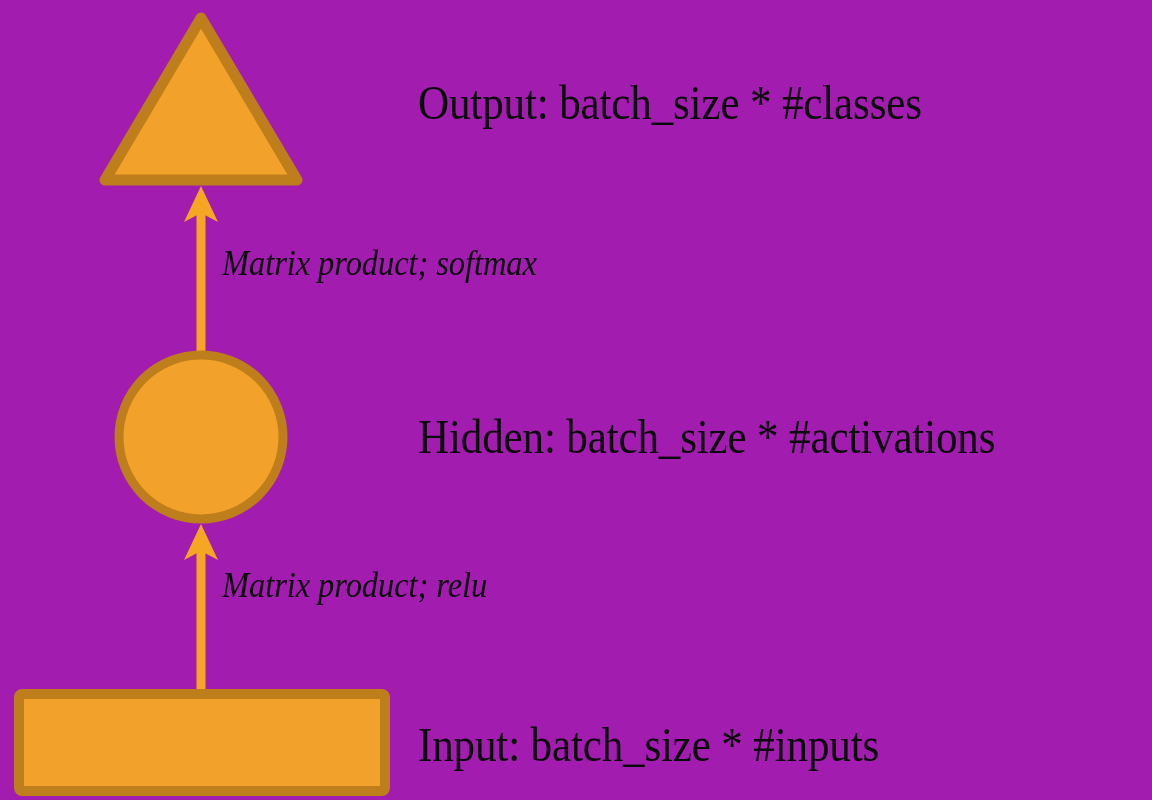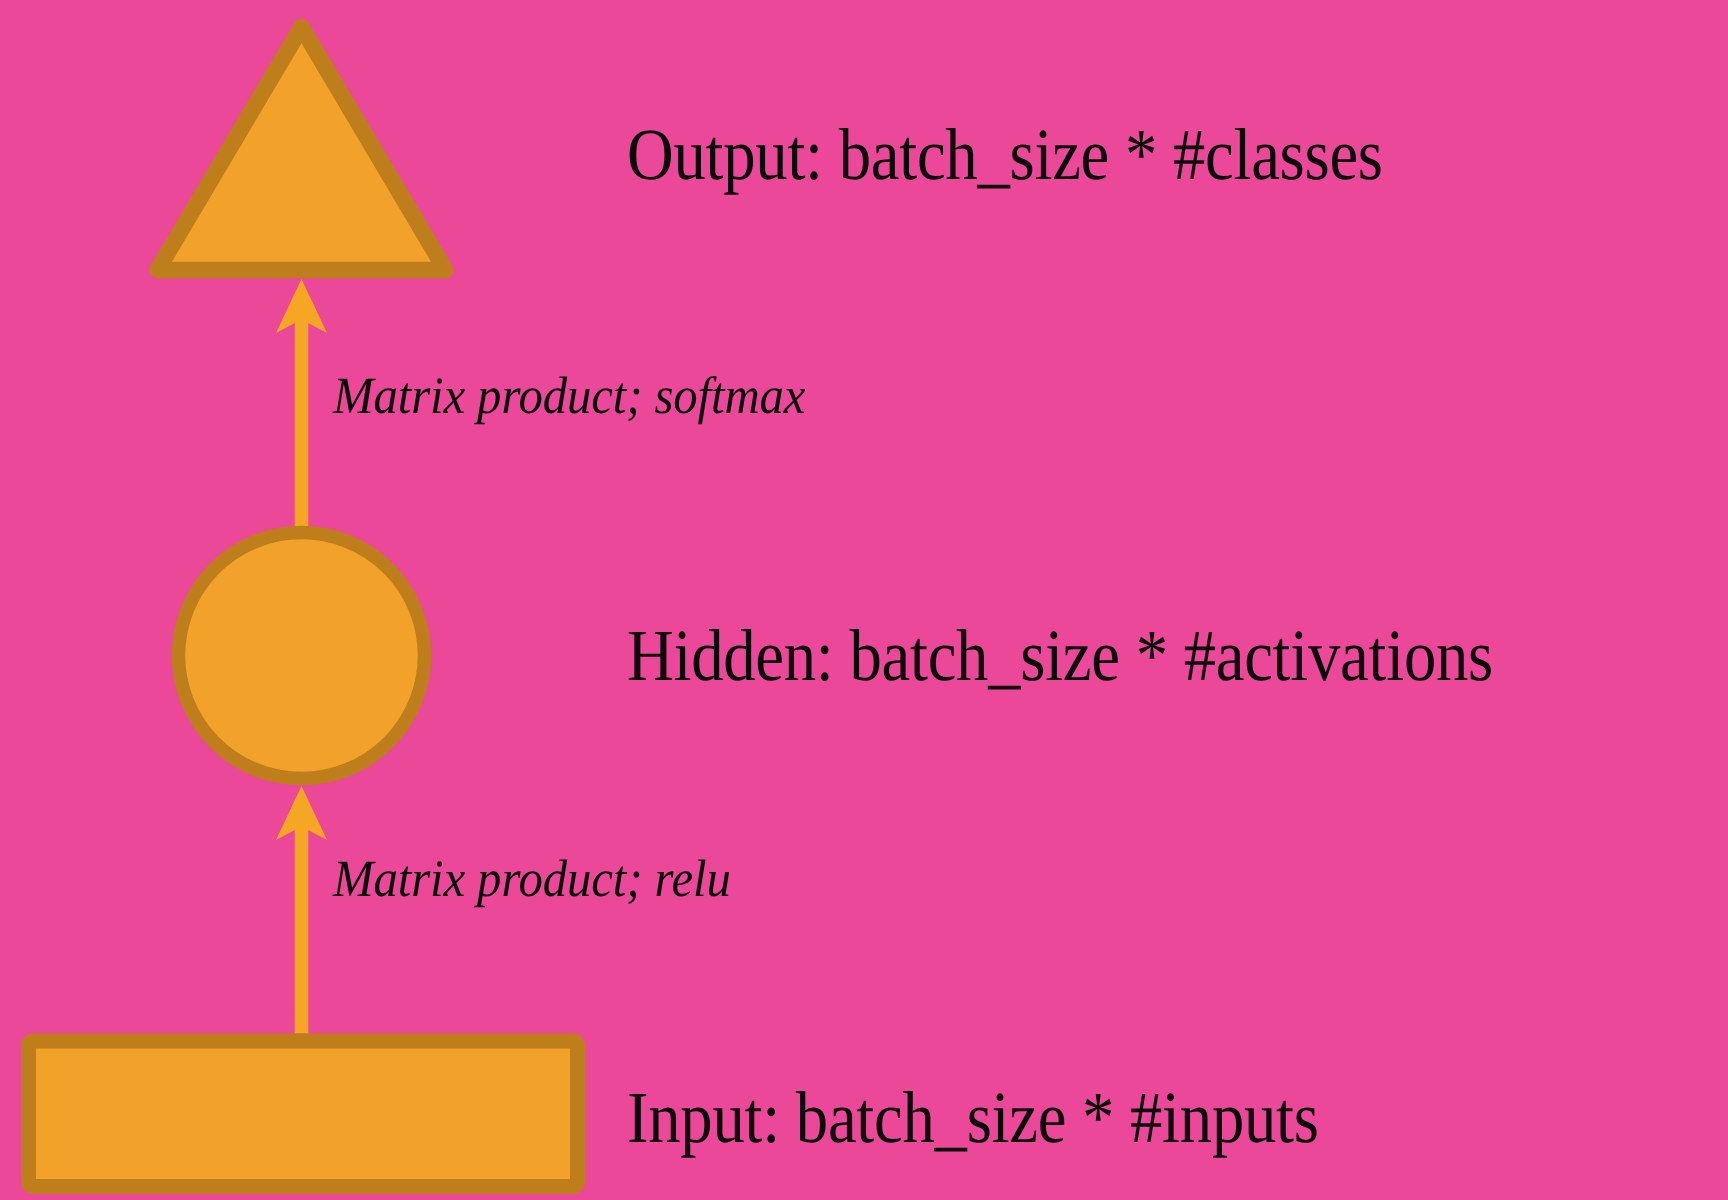--- a/index.html
+++ b/index.html
@@ -4,21 +4,21 @@
 <style>
   html, body {
     margin: 0;
     padding: 0;
     background: #ffffff;
   }
   #canvas {
     position: relative;
     width: 1152px;
     height: 800px;
-    background: #ec4899;
+    background: #a21caf;
     overflow: hidden;
     font-family: "Liberation Serif", "DejaVu Serif", serif;
   }
   .diagram-svg {
     position: absolute;
     left: 0;
     top: 0;
     width: 1152px;
     height: 800px;
   }

